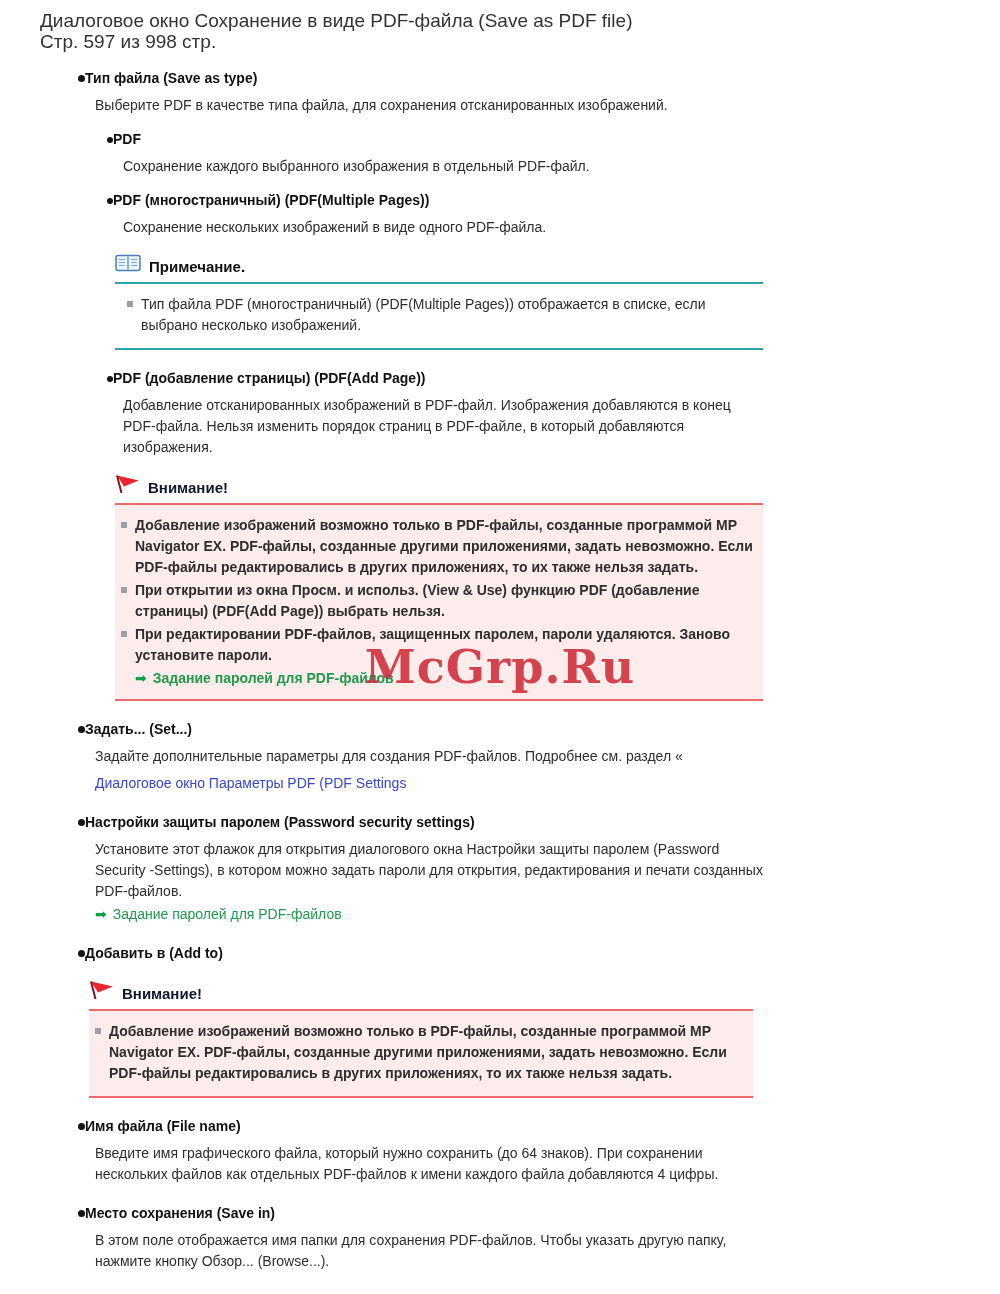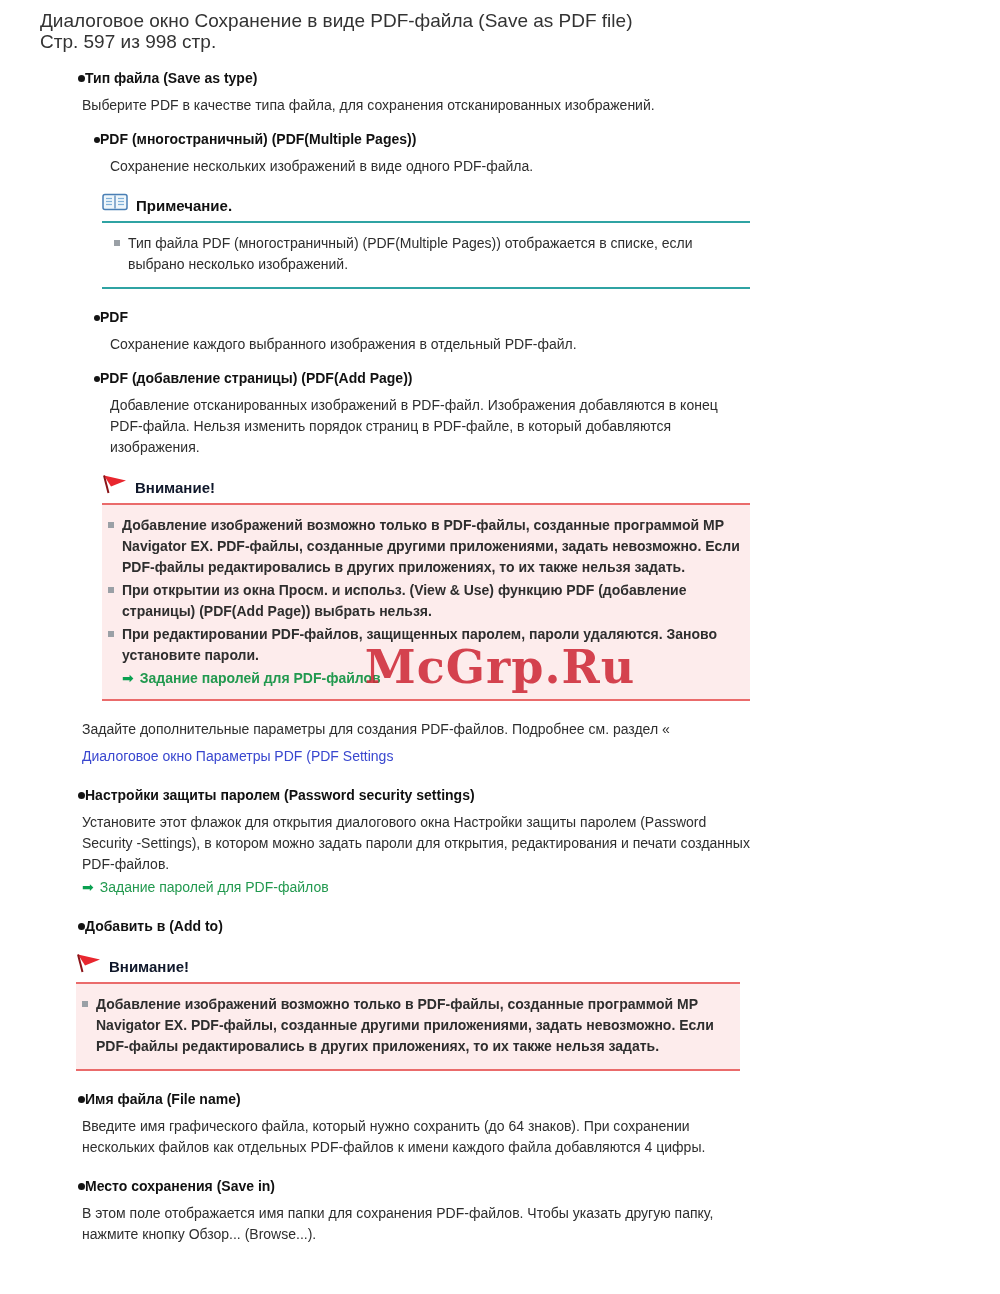--- a/index.html
+++ b/index.html
@@ -15,21 +15,21 @@
   .title { font-size:19px; color:#333; }
   .pageno { font-size:19px; color:#333; white-space:nowrap; }
 
   main { padding:14px 0 0 78px; }
 
   .sec { margin-bottom:18px; }
   .h-row { display:flex; align-items:flex-start; }
   .b1 { width:7px; height:7px; border-radius:50%; background:#141414; margin-top:7px; flex:none; }
   .b2 { width:6px; height:6px; border-radius:50%; background:#141414; margin-top:8px; flex:none; }
   .h1t, .h2t { font-weight:bold; font-size:14px; color:#111; margin:0; }
-  .l1-body { margin-left:4px; max-width:668px; }
+  .l1-body { margin-left:17px; max-width:668px; }
   .l1-body > p { margin:6px 0 0 0; }
   .sub { margin:13px 0 0 12px; }
   .sub-body { margin-left:16px; max-width:640px; }
   .sub-body > p { margin:6px 0 0 0; }
 
   
   .note { margin:16px 0 18px -8px; width:648px; }
   .note-head { display:flex; align-items:center; gap:8px; margin-bottom:3px; }
   .note-title { font-weight:bold; font-size:15px; color:#111; }
   .note-body { border-top:2px solid #2fa3a3; border-bottom:2px solid #2fa3a3; padding:8px 10px 10px 12px; background:#ffffff; }
@@ -76,20 +76,30 @@
 
   <main>
 
     <section class="sec">
       <div class="h-row">
         <span class="b1"></span>
         <h2 class="h1t">Тип файла (Save as type)</h2>
       </div>
       <div class="l1-body">
         <p>Выберите PDF в качестве типа файла, для сохранения отсканированных изображений.</p>
+
+        <div class="sub">
+          <div class="h-row">
+            <span class="b2"></span>
+            <h3 class="h2t">PDF</h3>
+          </div>
+          <div class="sub-body">
+            <p>Сохранение каждого выбранного изображения в отдельный PDF-файл.</p>
+          </div>
+        </div>
 
         <div class="sub">
           <div class="h-row">
             <span class="b2"></span>
             <h3 class="h2t">PDF (многостраничный) (PDF(Multiple Pages))</h3>
           </div>
           <div class="sub-body">
             <p>Сохранение нескольких изображений в виде одного PDF-файла.</p>
 
             <div class="note">
@@ -114,30 +124,20 @@
                   <p>Тип файла PDF (многостраничный) (PDF(Multiple Pages)) отображается в списке, если выбрано несколько изображений.</p>
                 </div>
               </div>
             </div>
           </div>
         </div>
 
         <div class="sub">
           <div class="h-row">
             <span class="b2"></span>
-            <h3 class="h2t">PDF</h3>
-          </div>
-          <div class="sub-body">
-            <p>Сохранение каждого выбранного изображения в отдельный PDF-файл.</p>
-          </div>
-        </div>
-
-        <div class="sub">
-          <div class="h-row">
-            <span class="b2"></span>
             <h3 class="h2t">PDF (добавление страницы) (PDF(Add Page))</h3>
           </div>
           <div class="sub-body">
             <p>Добавление отсканированных изображений в PDF-файл. Изображения добавляются в конец PDF-файла. Нельзя изменить порядок страниц в PDF-файле, в который добавляются изображения.</p>
 
             <div class="warn">
               <div class="warn-head">
                 <span>
                   <svg width="26" height="20" viewBox="0 0 26 20">
                     <path d="M2,1.5 L24,6.5 L9,12.5 Z" fill="#e8262e"></path>
@@ -164,20 +164,24 @@
                   <a class="glink">Задание паролей для PDF-файлов</a>
                 </div>
               </div>
             </div>
           </div>
         </div>
       </div>
     </section>
 
     <section class="sec">
+      <div class="h-row">
+        <span class="b1"></span>
+        <h2 class="h1t">Задать... (Set...)</h2>
+      </div>
       <div class="l1-body">
         <p class="link-para">Задайте дополнительные параметры для создания PDF-файлов. Подробнее см. раздел «</p>
         <p class="blink-line">
           <a class="blink">Диалоговое окно Параметры PDF (PDF Settings</a>
         </p>
       </div>
     </section>
 
     <section class="sec">
       <div class="h-row">

